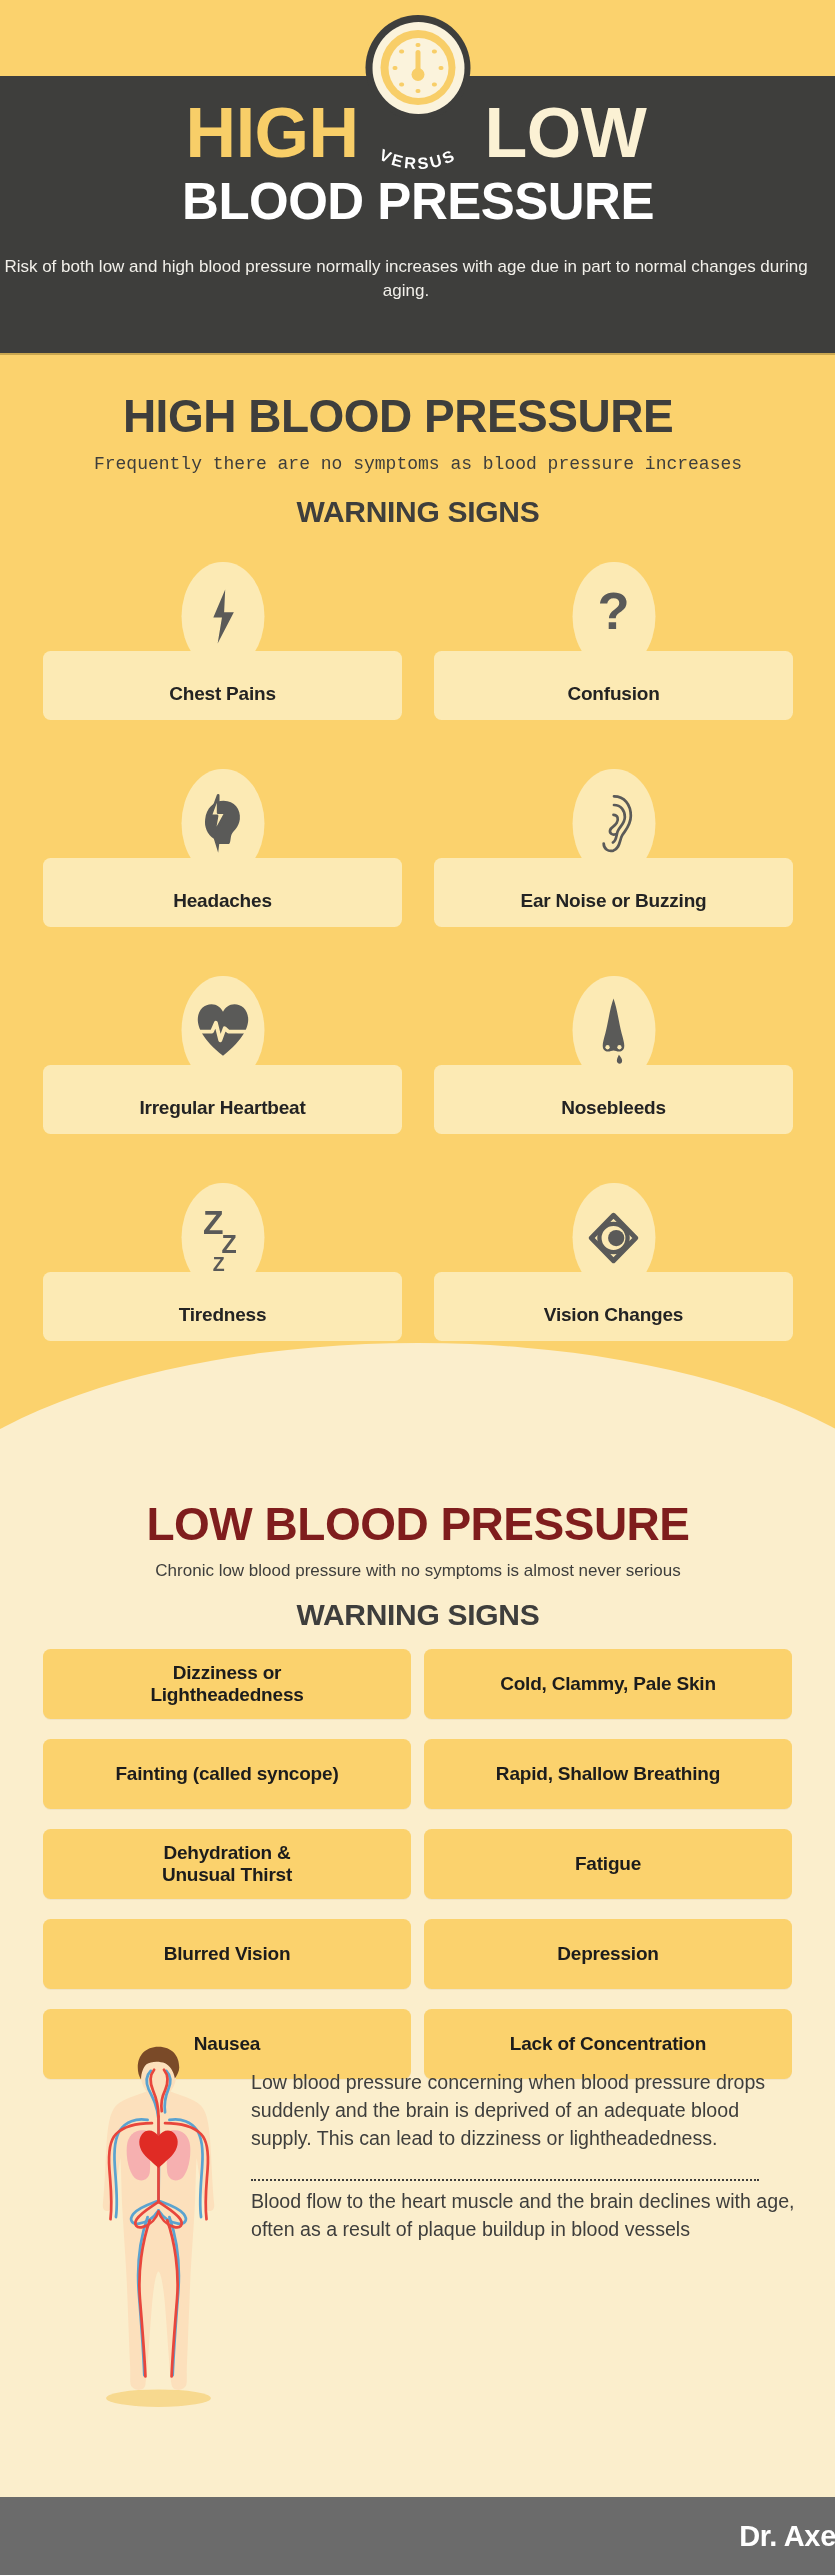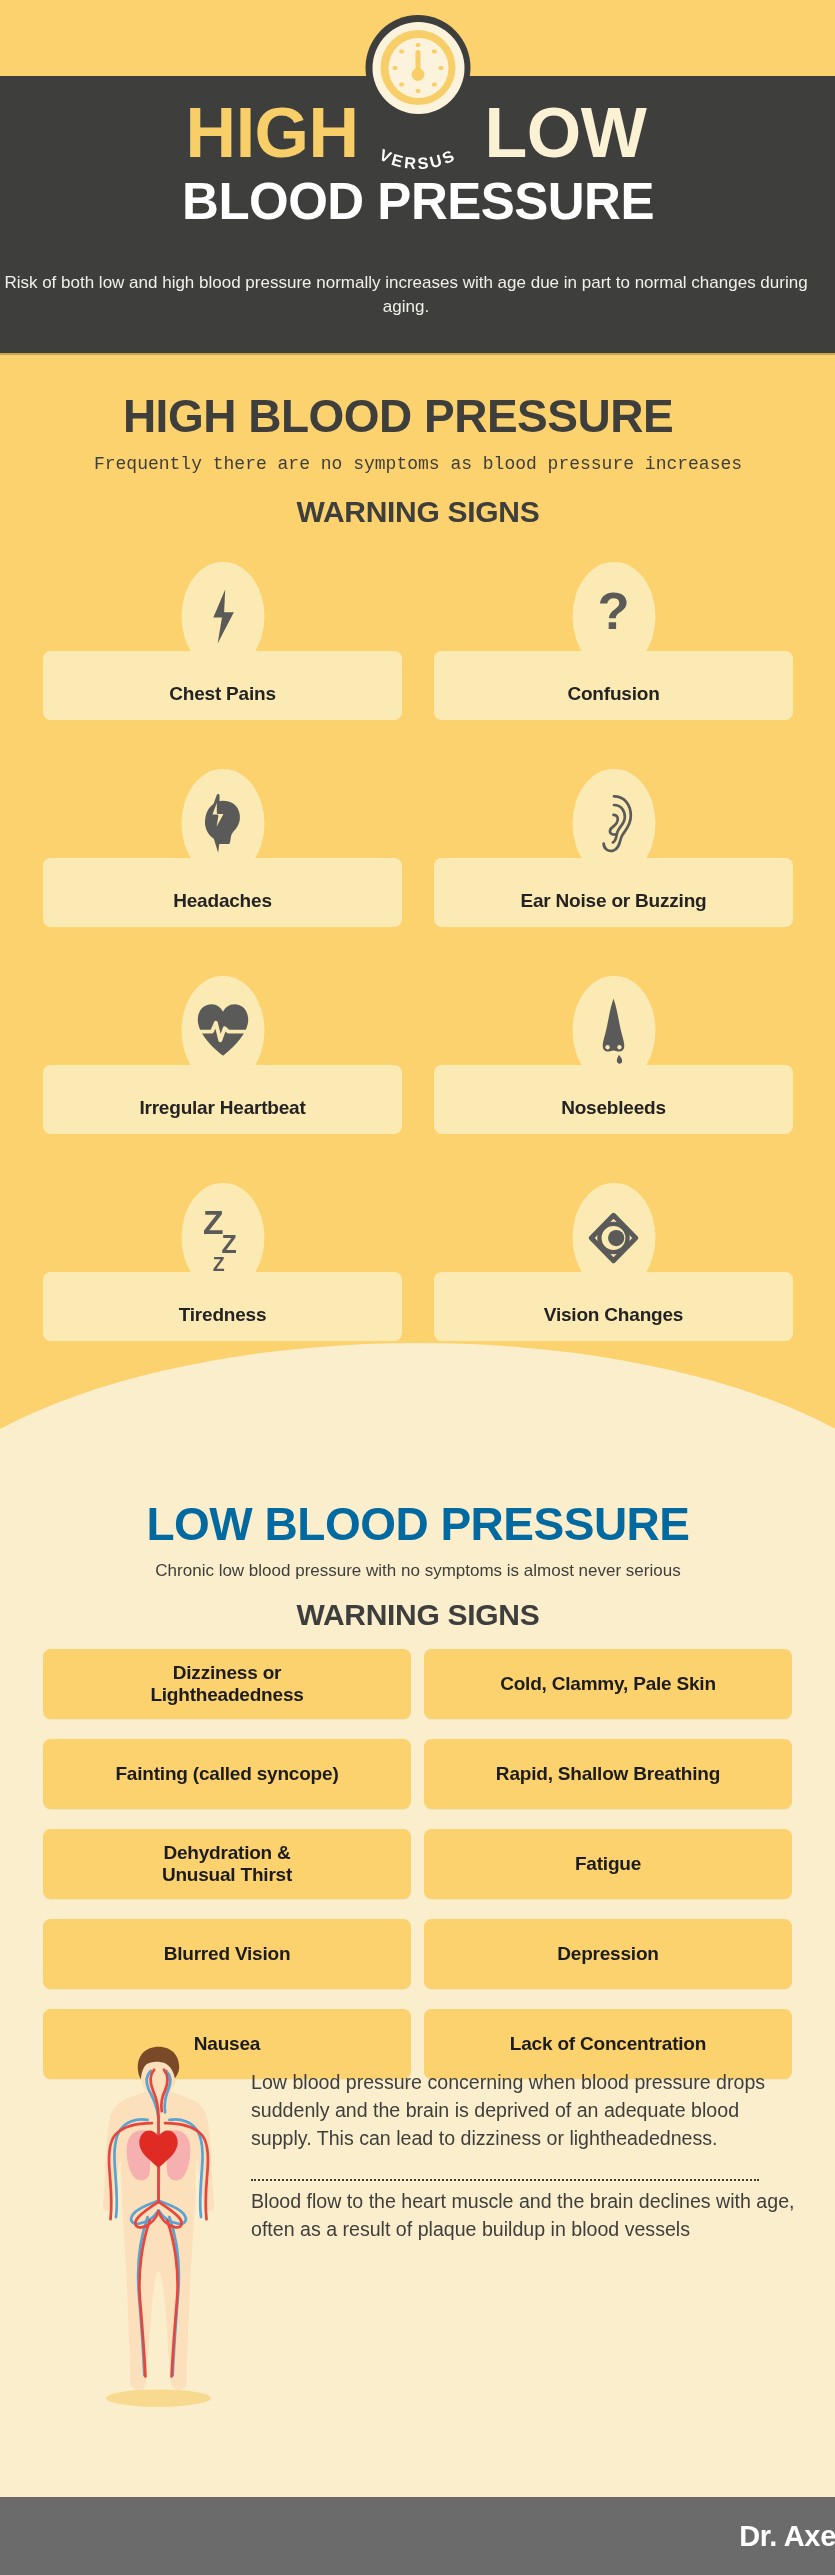--- a/index.html
+++ b/index.html
@@ -114,21 +114,21 @@
     position: absolute; top: 176px; left: 0;
     width: 836px; text-align: center;
     color: #ffffff;
     font-size: 51px;
     font-weight: 700;
     letter-spacing: -0.5px;
     line-height: 1;
     z-index: 3;
   }
   .hero-desc {
-    position: absolute; top: 271px; left: 0;
+    position: absolute; top: 255px; left: 0;
     width: 812px; text-align: center;
     color: #F2F0EA;
     font-size: 17px;
     font-weight: 400;
     line-height: 1.42;
     z-index: 3;
   }
 
   
   .high-section {
@@ -217,21 +217,21 @@
     position: absolute;
     top: 1469px; left: 0;
     width: 836px;
     height: 1028px;
     background: #FBEECC;
   }
   .low-head {
     position: absolute; top: 32px; left: 0; width: 836px;
     text-align: center;
     font-size: 46px; font-weight: 700; line-height: 1;
-    color: #0369a1; letter-spacing: -0.5px;
+    color: #7f1d1d; letter-spacing: -0.5px;
   }
   .low-head .bold { font-weight: 900; }
   .low-sub {
     position: absolute; top: 92px; left: 0; width: 836px;
     text-align: center; font-size: 17px; color: #3E3E3C;
   }
   .warning-low {
     position: absolute; top: 129px; left: 0; width: 836px;
     text-align: center; font-size: 30px; font-weight: 700;
     color: #3E3E3C; letter-spacing: -0.3px;

